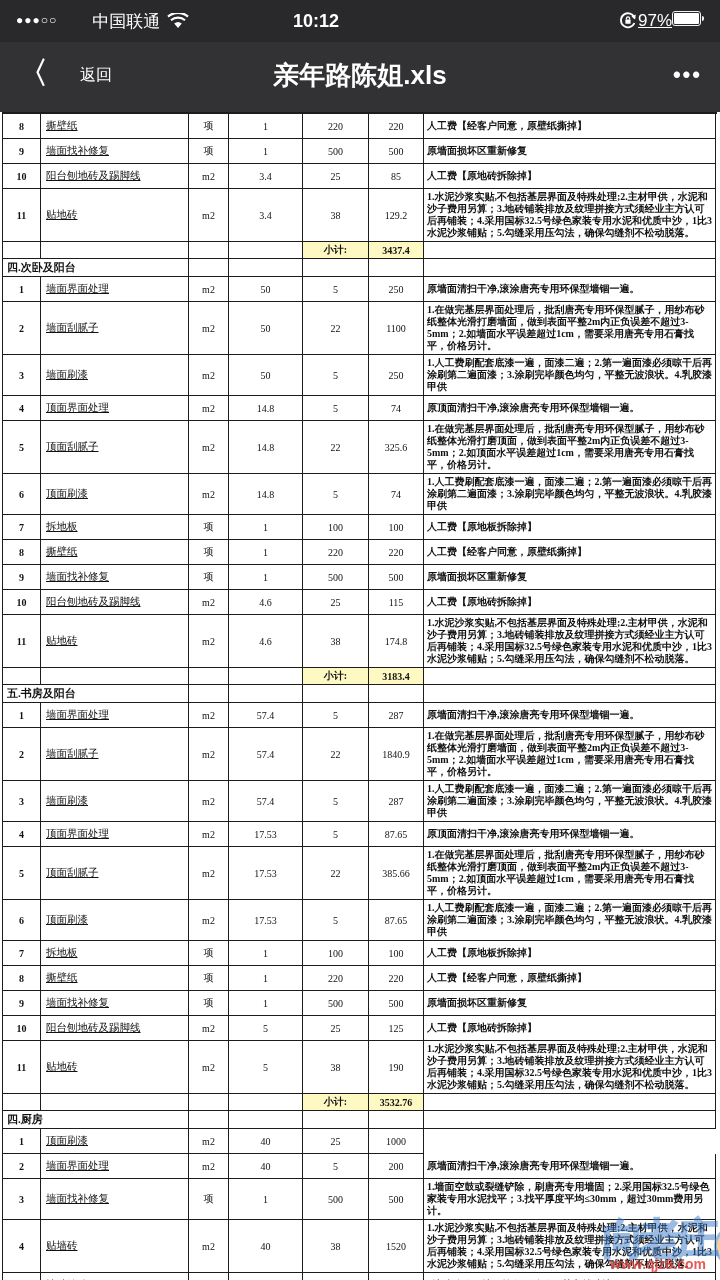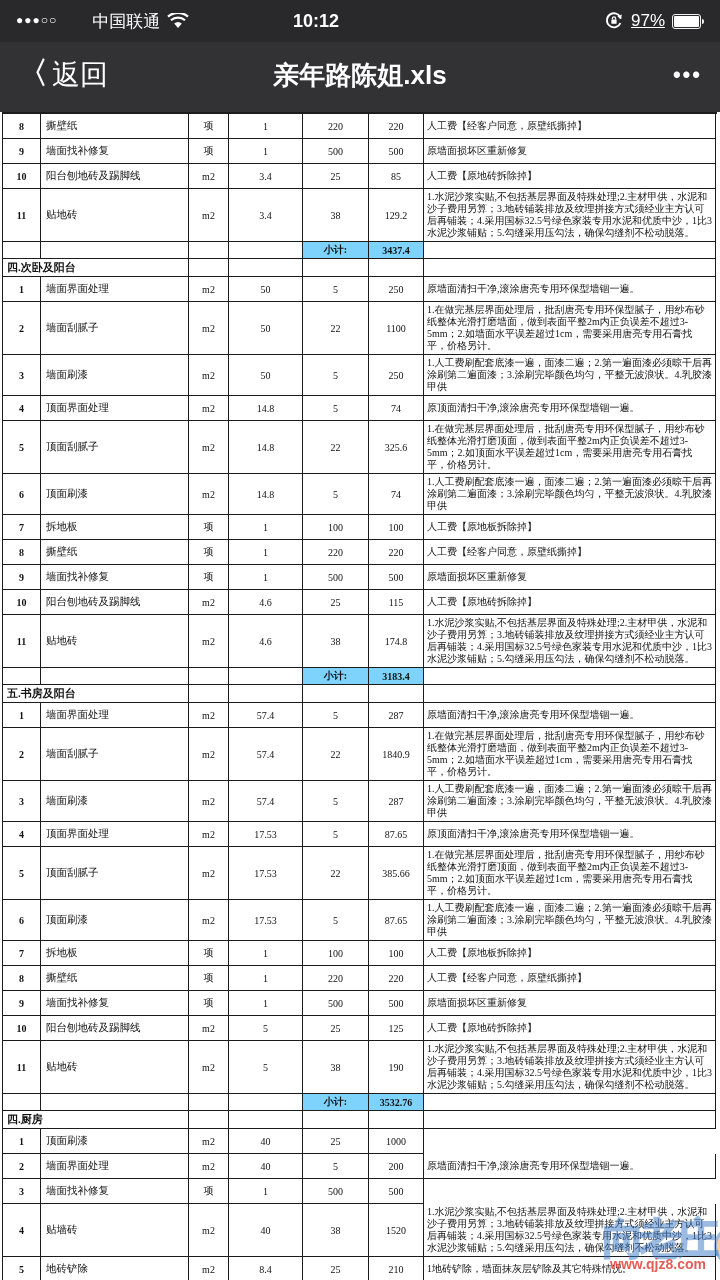--- a/index.html
+++ b/index.html
@@ -15,66 +15,66 @@
     padding:0 16px;box-sizing:border-box;font-size:17px;
   }
   .sb-left{display:flex;align-items:center;gap:7px;}
   .signal-dots{font-size:12px;letter-spacing:1px;position:relative;top:-1px;}
   .carrier{font-size:17px;margin-left:28px;}
   .sb-time{
     position:absolute;left:0;top:0;width:632px;height:42px;
     display:flex;align-items:center;justify-content:center;
     font-size:18px;font-weight:bold;pointer-events:none;
   }
-  .sb-right{margin-left:auto;display:flex;align-items:center;gap:7px;text-decoration:underline;}
+  .sb-right{margin-left:auto;display:flex;align-items:flex-start;text-decoration:underline;}
   .batt-pct{font-size:17px;}
   .battery{position:relative;width:27px;height:13px;border:1px solid #f2f2f2;border-radius:3px;display:inline-block;}
   .battery .fill{position:absolute;left:1px;top:1px;bottom:1px;width:92%;background:#fff;border-radius:1px;}
   .batt-nub{width:2px;height:5px;background:#f2f2f2;border-radius:0 2px 2px 0;display:inline-block;margin-left:1px;}
   
   .nav-bar{
     position:absolute;top:42px;left:0;width:720px;height:66px;
     background:#323234;color:#fff;display:flex;align-items:center;
     padding:0 18px;box-sizing:border-box;
   }
   .nav-under{position:absolute;top:108px;left:0;width:720px;height:4px;background:#323234;}
   .back-btn{display:flex;align-items:center;gap:4px;cursor:pointer;}
   .back-chevron{font-size:30px;font-weight:bold;line-height:1;position:relative;top:-2px;}
-  .back-label{font-size:28px;}
+  .back-label{font-size:16px;margin-left:28px;}
   .nav-title{
     position:absolute;left:0;top:42px;width:720px;height:66px;
     display:flex;align-items:center;justify-content:center;
     font-size:26px;font-weight:bold;color:#fff;pointer-events:none;
   }
   .more-btn{margin-left:auto;font-size:22px;letter-spacing:2px;font-weight:bold;cursor:pointer;}
   
   .sheet{
     position:absolute;top:112px;left:2px;width:714px;
     border-top:2px solid #1c1c1c;border-left:1px solid #1c1c1c;
     font-family:"Liberation Serif","DejaVu Serif",serif;color:#111;
   }
   .tr{display:flex;align-items:stretch;min-height:25px;}
   .tr.subtotal,.tr.section{min-height:17px;}
   .td{
     border-right:1px solid #1c1c1c;border-bottom:1px solid #1c1c1c;
     box-sizing:border-box;display:flex;align-items:center;justify-content:center;
     font-size:10px;padding:1px 2px;overflow:hidden;
   }
   .c-no{width:38px;font-weight:bold;}
-  .c-name{width:148px;justify-content:flex-start;padding-left:5px;font-size:10.5px;}
+  .c-name{width:148px;justify-content:flex-start;padding-left:5px;font-size:10.5px;text-decoration:underline;}
   .c-unit{width:40px;}
   .c-qty{width:74px;}
   .c-price{width:66px;}
   .c-total{width:55px;}
   .c-note{
     width:292px;justify-content:flex-start;text-align:left;
-    font-size:10px;line-height:12px;padding:2px 3px;
+    font-size:10px;line-height:12px;padding:2px 3px;font-weight:bold;
   }
   .c-sect{width:186px;justify-content:flex-start;padding-left:4px;font-weight:bold;font-size:11px;}
-  .gray{background:#7dd3fc;font-weight:bold;}
+  .gray{background:#fef9c3;font-weight:bold;}
   .tr.section .td{border-bottom-width:1px;}
   
   .watermark{
     position:absolute;top:1218px;left:588px;width:140px;
     pointer-events:none;text-align:center;
   }
   .wm-chars{
     font-family:"Liberation Serif","DejaVu Serif",serif;
     font-size:42px;font-weight:bold;line-height:1;letter-spacing:-5px;
     opacity:.5;white-space:nowrap;
@@ -442,20 +442,21 @@
         <div class="td c-total">200</div>
         <div class="td c-note">原墙面清扫干净,滚涂唐亮专用环保型墙锢一遍。</div>
       </div>
       <div class="tr item">
         <div class="td c-no">3</div>
         <div class="td c-name">墙面找补修复</div>
         <div class="td c-unit">项</div>
         <div class="td c-qty">1</div>
         <div class="td c-price">500</div>
         <div class="td c-total">500</div>
+        <div class="td c-note">1.墙面空鼓或裂缝铲除，刷唐亮专用墙固；2.采用国标32.5号绿色家装专用水泥找平；3.找平厚度平均≤30mm，超过30mm费用另计。</div>
       </div>
       <div class="tr item">
         <div class="td c-no">4</div>
         <div class="td c-name">贴墙砖</div>
         <div class="td c-unit">m2</div>
         <div class="td c-qty">40</div>
         <div class="td c-price">38</div>
         <div class="td c-total">1520</div>
         <div class="td c-note">1.水泥沙浆实贴,不包括基层界面及特殊处理;2.主材甲供，水泥和沙子费用另算；3.地砖铺装排放及纹理拼接方式须经业主方认可后再铺装；4.采用国标32.5号绿色家装专用水泥和优质中沙，1比3水泥沙浆铺贴；5.勾缝采用压勾法，确保勾缝剂不松动脱落。</div>
       </div>

